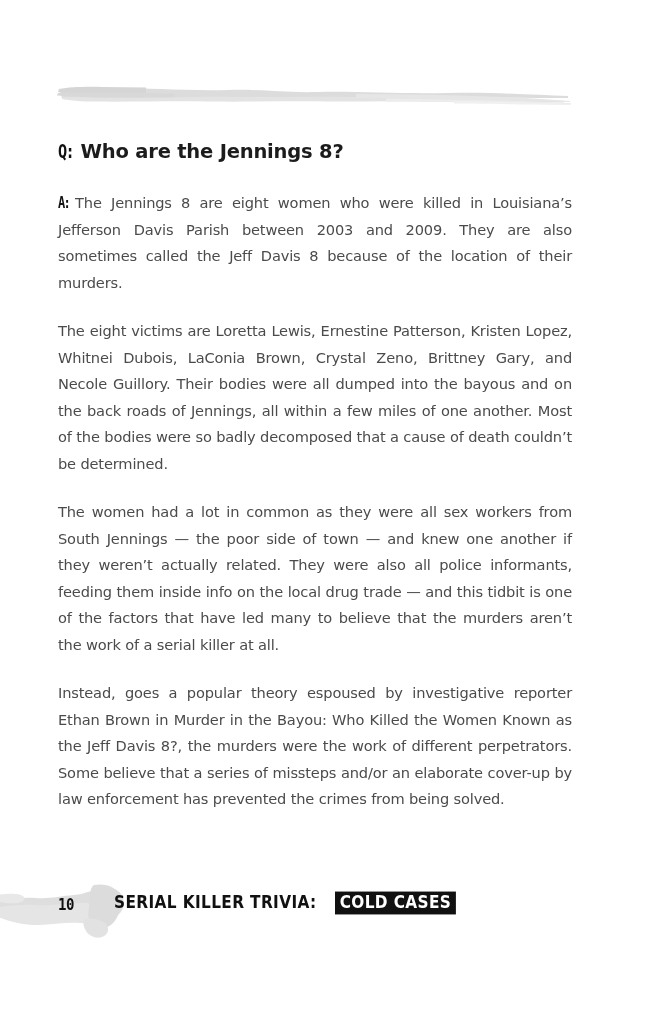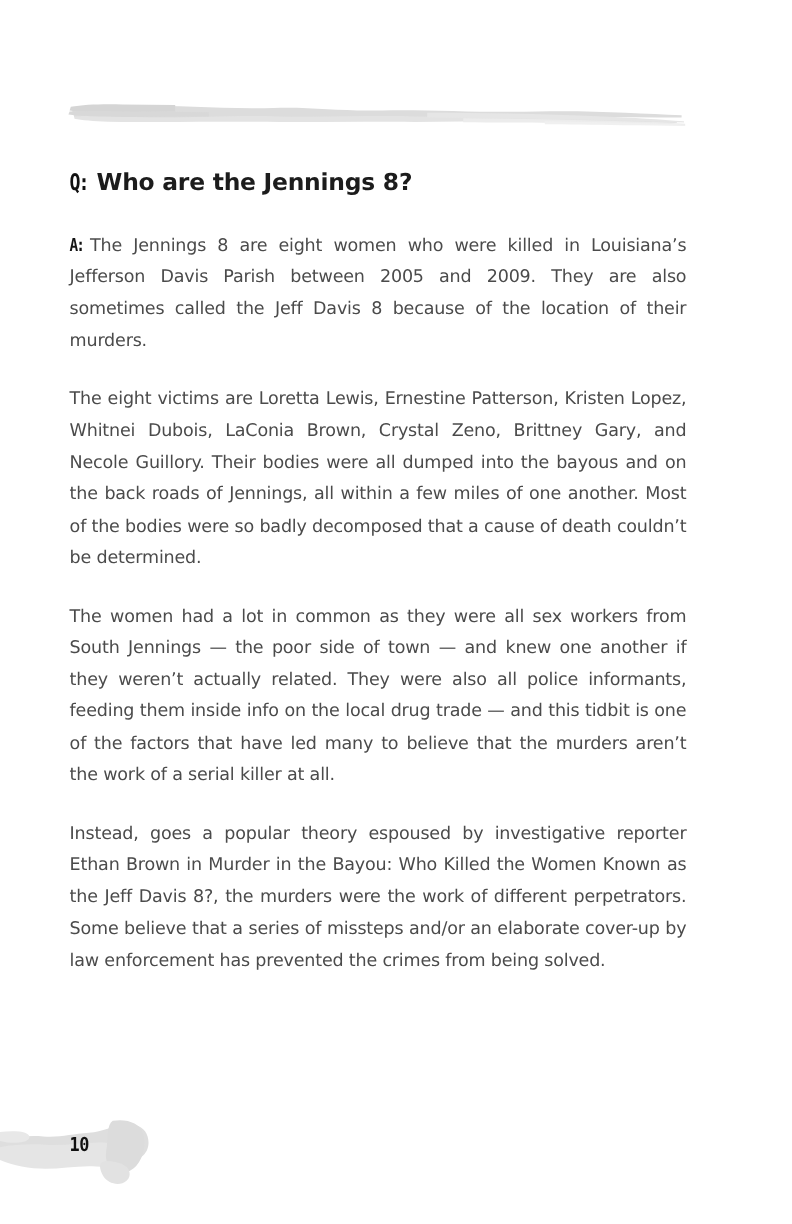--- a/index.html
+++ b/index.html
@@ -88,21 +88,21 @@
     display: inline-block;
     transform: scaleX(0.80);
     transform-origin: left center;
     margin-right: 3px;
   }
 
   
   .footer {
     position: absolute;
     left: 0;
-    top: 928px;
+    top: 879px;
     width: 660px;
     height: 56px;
   }
   .footer-smudge {
     position: absolute;
     left: -10px;
     top: -4px;
     width: 160px;
     height: 70px;
     pointer-events: none;
@@ -176,21 +176,21 @@
              L515,21 C498,20.8 480,20.6 462,20.4 C438,20.1 414,19.8 398,19.6 Z" fill="#f0f0f0"></path>
   </svg>
 
   <div class="content">
 
     <h1 class="qa-heading">
       <span class="marker">Q:</span><span class="htext">Who are the Jennings 8?</span>
     </h1>
 
     <p class="body-par">
-      <span class="ans-marker">A:</span><span>The Jennings 8 are eight women who were killed in Louisiana’s Jefferson Davis Parish between 2005 and 2009. They are also sometimes called the Jeff Davis 8 because of the location of their murders.</span>
+      <span class="ans-marker">A:</span><span>The Jennings 8 are eight women who were killed in Louisiana’s Jefferson Davis Parish between 2003 and 2009. They are also sometimes called the Jeff Davis 8 because of the location of their murders.</span>
     </p>
 
     <p class="body-par">The eight victims are Loretta Lewis, Ernestine Patterson, Kristen Lopez, Whitnei Dubois, LaConia Brown, Crystal Zeno, Brittney Gary, and Necole Guillory. Their bodies were all dumped into the bayous and on the back roads of Jennings, all within a few miles of one another. Most of the bodies were so badly decomposed that a cause of death couldn’t be determined.</p>
 
     <p class="body-par">The women had a lot in common as they were all sex workers from South Jennings — the poor side of town — and knew one another if they weren’t actually related. They were also all police informants, feeding them inside info on the local drug trade — and this tidbit is one of the factors that have led many to believe that the murders aren’t the work of a serial killer at all.</p>
 
     <p class="body-par">Instead, goes a popular theory espoused by investigative reporter Ethan Brown in Murder in the Bayou: Who Killed the Women Known as the Jeff Davis 8?, the murders were the work of different perpetrators. Some believe that a series of missteps and/or an elaborate cover-up by law enforcement has prevented the crimes from being solved.</p>
 
 
   </div>
@@ -211,16 +211,20 @@
                C119,53 111,55 105,52 C99,49 97,41 99,32
                C100,24 99,13 104,10 Z" fill="#dcdcdc"></path>
       <path d="M96,44 C104,43 112,45 116,49 C120,54 118,60 112,62
                C106,64 99,61 96,56 C93,51 92,45 96,44 Z" fill="#e2e2e2"></path>
       <path d="M0,22 C8,19 18,18 26,19 C32,19.6 36,22 34,25
                C32,28 24,29 16,28 C9,27 3,25 0,24 Z" fill="#e8e8e8"></path>
     </svg>
 
     <div class="page-number">10</div>
 
+    <div class="footer-title">
+      <span class="stencil stencil-main">SERIAL KILLER TRIVIA:</span>
+      <span class="stencil stencil-invert">COLD CASES</span>
+    </div>
 
   </div>
 
 </div>
 
 </body></html>

